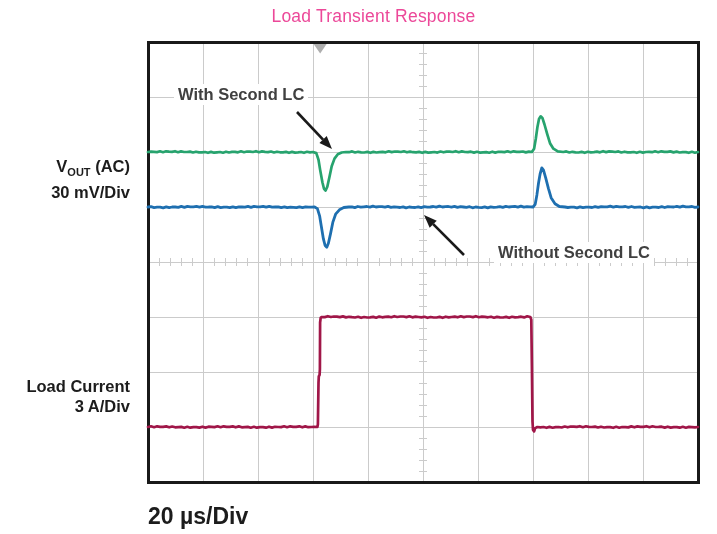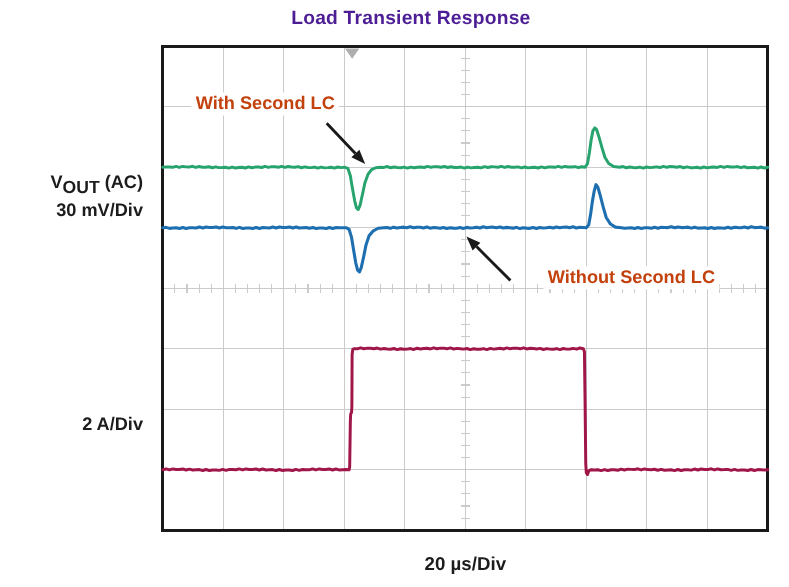--- a/index.html
+++ b/index.html
@@ -3,36 +3,36 @@
 <meta charset="utf-8">
 <style>
   html,body{margin:0;padding:0;background:#ffffff;}
   .stage{
     position:relative;width:717px;height:534px;background:#ffffff;
     font-family:"Liberation Sans",sans-serif;color:#1c1c1c;overflow:hidden;
   }
   .stage svg{position:absolute;left:0;top:0;z-index:1;}
   .title{
     position:absolute;left:100px;top:6px;width:547px;text-align:center;
-    font-size:17.5px;font-weight:700;letter-spacing:.2px;z-index:2;color:#4c1d95;
+    font-size:17.5px;font-weight:400;letter-spacing:.2px;z-index:2;color:#ec4899;
   }
   .ylabel{
     position:absolute;left:0;width:130px;text-align:right;
     font-size:16.5px;font-weight:700;line-height:20px;z-index:2;
   }
   .ylabel.vout{top:156px;}
   .ylabel.load{top:376px;}
-  .ylabel sub{font-size:16px;font-weight:700;}
+  .ylabel sub{font-size:11px;font-weight:700;}
   .xlabel{
-    position:absolute;left:148px;top:503px;width:550px;text-align:center;
-    font-size:17px;font-weight:700;z-index:2;
+    position:absolute;left:148px;top:503px;width:550px;text-align:left;
+    font-size:23px;font-weight:700;z-index:2;
   }
   .ann{
     position:absolute;font-size:16.5px;font-weight:700;white-space:nowrap;
-    background:#ffffff;padding:1px 4px;z-index:2;color:#c2410c;
+    background:#ffffff;padding:1px 4px;z-index:2;color:#404040;
   }
 </style>
 </head>
 <body>
 
 <div class="stage">
 
   <svg id="scope" width="717" height="534" viewBox="0 0 717 534">
       <line x1="148" y1="42" x2="148" y2="482" stroke="#cbcbcb" stroke-width="1" shape-rendering="crispEdges"></line>
       <line x1="203" y1="42" x2="203" y2="482" stroke="#cbcbcb" stroke-width="1" shape-rendering="crispEdges"></line>
@@ -158,21 +158,22 @@
     </svg>
 
   <div class="title">Load Transient Response</div>
 
   <div class="ylabel vout">
     <div><span>V</span><sub>OUT</sub><span> (AC)</span></div>
     <div>30 mV/Div</div>
   </div>
 
   <div class="ylabel load">
-    <div>2 A/Div</div>
+    <div>Load Current</div>
+    <div>3 A/Div</div>
   </div>
 
   <div class="xlabel">20 µs/Div</div>
 
   <div class="ann" id="ann0" style="left: 174px; top: 84px;">With Second LC</div>
   <div class="ann" id="ann1" style="left: 462px; top: 242px; margin-left: 32px;">Without Second LC</div>
 
 </div>
 
 </body></html>

